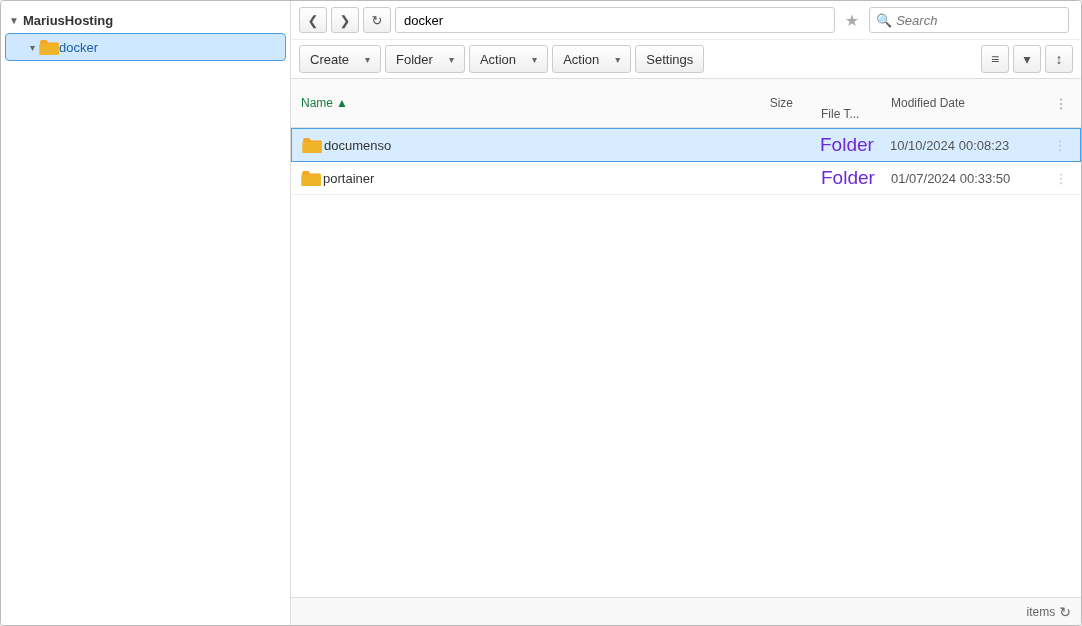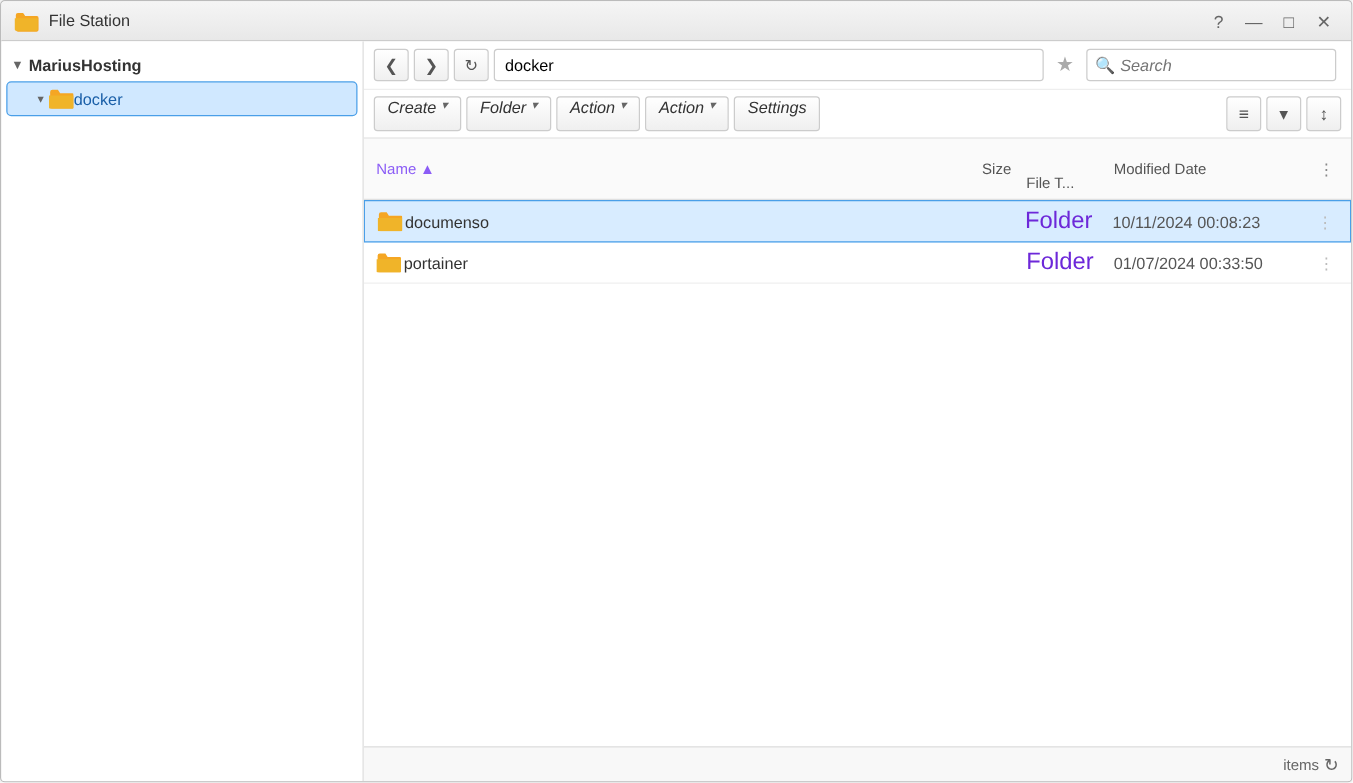--- a/index.html
+++ b/index.html
@@ -227,23 +227,22 @@
     .toolbar-btn {
       height: 28px;
       border: 1px solid #ccc;
       background: linear-gradient(to bottom, #fff, #efefef);
       cursor: pointer;
       border-radius: 3px;
       padding: 0 10px;
       font-size: 13px;
       color: #333;
       display: flex;
-      align-items: flex-start;
-      gap: 4px;
-      font-style: italic;
+      align-items: center;
+      gap: 16px;
     }
 
     .toolbar-btn .dropdown-arrow {
       font-size: 10px;
       color: #666;
     }
 
     .view-btn {
       width: 28px;
       height: 28px;
@@ -274,33 +273,33 @@
       padding: 6px 10px;
       border-bottom: 1px solid #e0e0e0;
       background: #fafafa;
       position: sticky;
       top: 0;
     }
 
     .col-name {
       flex: 1;
       font-size: 12px;
-      color: #8b5cf6;
+      color: #15803d;
       display: flex;
       align-items: center;
       gap: 3px;
       cursor: pointer;
     }
 
     .col-size {
       width: 60px;
       font-size: 12px;
       color: #555;
       text-align: right;
-      margin-right: 12px;
+      margin-right: 28px;
     }
 
     .col-type {
       width: 70px;
       font-size: 12px;
       color: #555;
       margin-top: 22px;
     }
 
     .col-date {
@@ -393,36 +392,20 @@
     .folder-svg {
       width: 20px;
       height: 16px;
     }
   </style>
 </head>
 <body>
 
 <div class="window">
 
-  <div class="title-bar">
-    <div class="title-bar-left">
-
-      <svg class="title-bar-icon" viewBox="0 0 24 20" fill="none">
-        <path d="M2 4 Q2 2 4 2 L9 2 L11 5 L22 5 Q24 5 24 7 L24 18 Q24 20 22 20 L4 20 Q2 20 2 18 Z" fill="#f5a623"></path>
-        <path d="M1 7 L23 7 L23 18 Q23 19 22 19 L2 19 Q1 19 1 18 Z" fill="#f0b429"></path>
-      </svg>
-      <span class="title-bar-title">File Station</span>
-    </div>
-    <div class="title-bar-controls">
-      <button class="title-btn">?</button>
-      <button class="title-btn">—</button>
-      <button class="title-btn">□</button>
-      <button class="title-btn">✕</button>
-    </div>
-  </div>
 
   <div class="main-content">
 
     <div class="sidebar">
       <div class="sidebar-host">
         <span class="triangle">▼</span>
         <span>MariusHosting</span>
       </div>
       <div class="sidebar-item active">
         <span class="tri">▾</span>
@@ -495,21 +478,21 @@
         <div class="file-row selected">
           <div class="file-row-name">
             <svg class="folder-svg" viewBox="0 0 22 18" fill="none">
               <path d="M1 3 Q1 1 3 1 L8 1 L10 4 L21 4 Q22 4 22 5 L22 17 Q22 18 21 18 L3 18 Q1 18 1 17 Z" fill="#f5a623"></path>
               <path d="M0 6 L22 6 L22 17 Q22 18 21 18 L1 18 Q0 18 0 17 Z" fill="#f0b429"></path>
             </svg>
             <span>documenso</span>
           </div>
           <div class="file-row-size"></div>
           <div class="file-row-type">Folder</div>
-          <div class="file-row-date">10/11/2024 00:08:23</div>
+          <div class="file-row-date">10/10/2024 00:08:23</div>
           <div class="file-row-more">⋮</div>
         </div>
 
         <div class="file-row">
           <div class="file-row-name">
             <svg class="folder-svg" viewBox="0 0 22 18" fill="none">
               <path d="M1 3 Q1 1 3 1 L8 1 L10 4 L21 4 Q22 4 22 5 L22 17 Q22 18 21 18 L3 18 Q1 18 1 17 Z" fill="#f5a623"></path>
               <path d="M0 6 L22 6 L22 17 Q22 18 21 18 L1 18 Q0 18 0 17 Z" fill="#f0b429"></path>
             </svg>
             <span>portainer</span>

